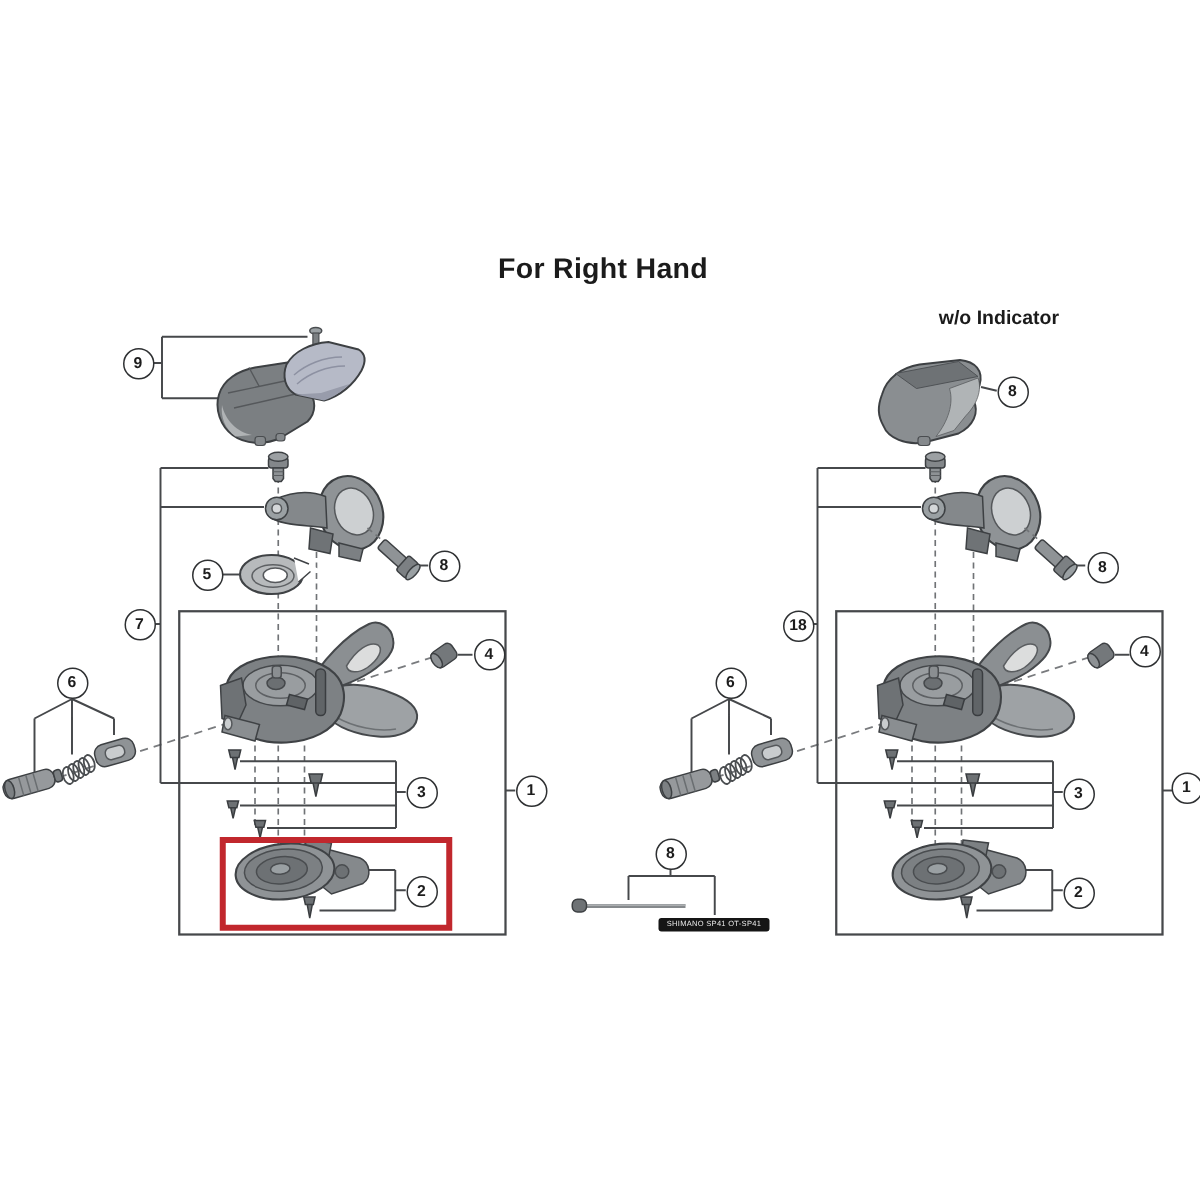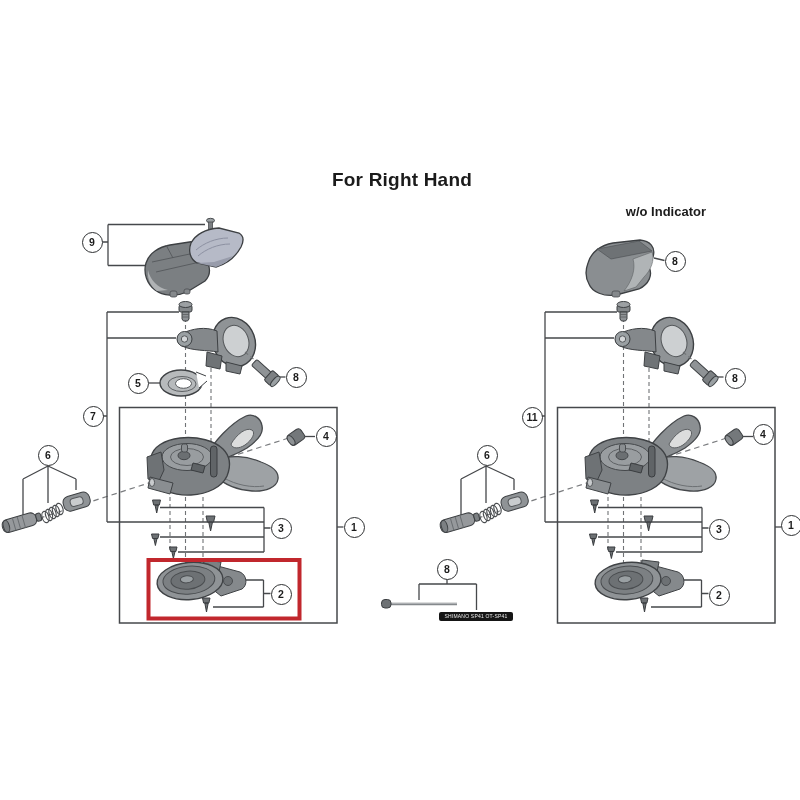--- a/index.html
+++ b/index.html
@@ -189,21 +189,21 @@
   <div class="co" style="left:285.5px;top:366.5px">8</div>
   <div class="co" style="left:315.5px;top:425.5px">4</div>
   <div class="co" style="left:37.5px;top:444.5px">6</div>
   <div class="co" style="left:270.5px;top:517.5px">3</div>
   <div class="co" style="left:343.5px;top:516.5px">1</div>
   <div class="co" style="left:270.5px;top:583.5px">2</div>
 
   <div class="co" style="left:436.5px;top:558.5px">8</div>
 
   <div class="co" style="left:664.5px;top:250.5px">8</div>
-  <div class="co" style="left:521.5px;top:406.5px">11</div>
+  <div class="co" style="left:521.5px;top:406.5px">18</div>
   <div class="co" style="left:724.5px;top:367.5px">8</div>
   <div class="co" style="left:752.5px;top:423.5px">4</div>
   <div class="co" style="left:476.5px;top:444.5px">6</div>
   <div class="co" style="left:708.5px;top:518.5px">3</div>
   <div class="co" style="left:780.5px;top:514.5px">1</div>
   <div class="co" style="left:708.5px;top:584.5px">2</div>
 
   <div class="cable-label">SHIMANO SP41 OT-SP41</div>
 </div>
 

